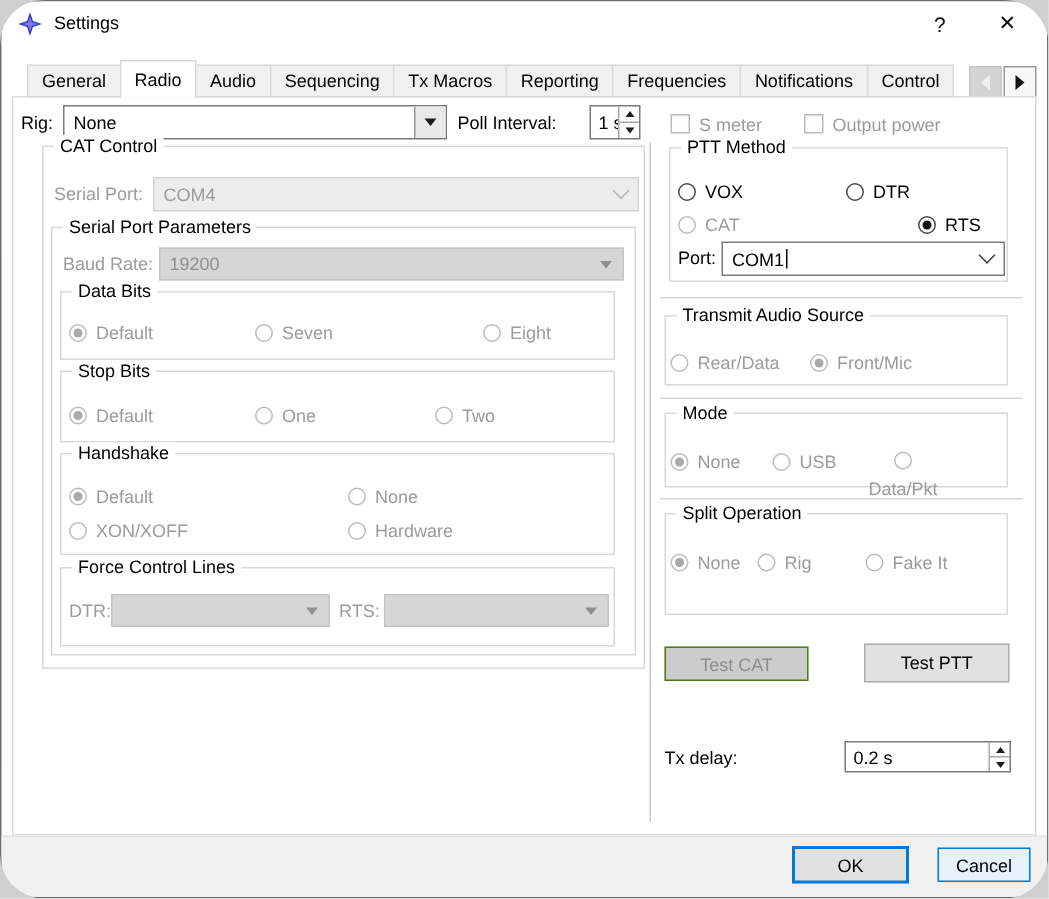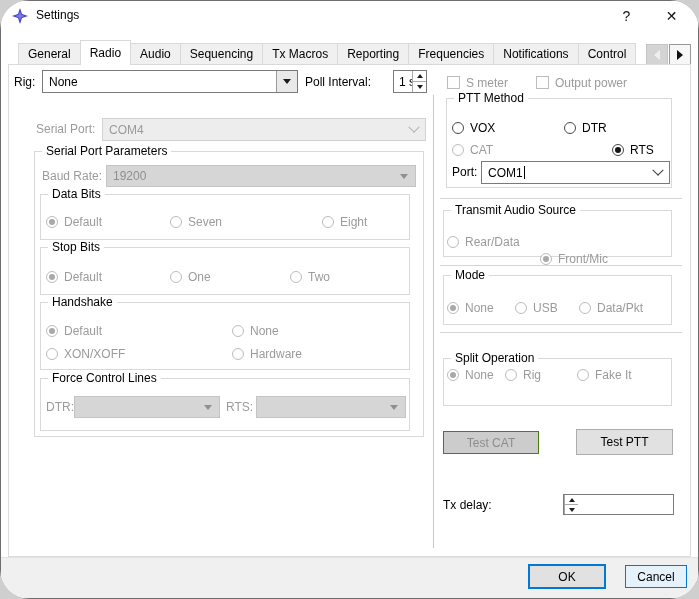--- a/index.html
+++ b/index.html
@@ -114,20 +114,23 @@
   </div>
   <span class="lbl" style="left:305px;top:71px;">Poll Interval:</span>
   <div class="spin" style="left:393px;top:70px;width:34px;height:23px;">
     <span class="val">1 s</span>
     <span class="btns">
         <span class="sup"></span>
         <span class="sdn"></span>
       </span>
   </div>
 
+  <div class="group" style="left:28px;top:97px;width:402px;height:349px;">
+    <span class="glabel">CAT Control</span>
+  </div>
   <span class="lbl dis" style="left:36px;top:118px;">Serial Port:</span>
   <div class="combo dis1" style="left:102px;top:118px;width:324px;height:23px;">
     <span class="val">COM4</span>
     <span class="dflat">
         <span class="chev"></span>
       </span>
   </div>
 
   <div class="group" style="left:34px;top:151px;width:390px;height:286px;">
     <span class="glabel">Serial Port Parameters</span>
@@ -250,66 +253,67 @@
 
   <div class="hsep" style="left:440px;top:198px;width:242px;"></div>
 
   <div class="group" style="left:443px;top:210px;width:229px;height:47px;">
     <span class="glabel">Transmit Audio Source</span>
   </div>
   <span class="radio dis" style="left:447px;top:235px;">
       <span class="rb"></span>
       <span>Rear/Data</span>
     </span>
-  <span class="radio dis sel" style="left:540px;top:252px;">
+  <span class="radio dis sel" style="left:540px;top:235px;">
       <span class="rb"></span>
       <span>Front/Mic</span>
     </span>
 
   <div class="hsep" style="left:440px;top:265px;width:242px;"></div>
 
   <div class="group" style="left:443px;top:275px;width:229px;height:50px;">
     <span class="glabel">Mode</span>
   </div>
   <span class="radio dis sel" style="left:447px;top:301px;">
       <span class="rb"></span>
       <span>None</span>
     </span>
   <span class="radio dis" style="left:515px;top:301px;">
       <span class="rb"></span>
       <span>USB</span>
     </span>
-  <span class="radio dis" style="left:579px;top:301px;">
+  <span class="radio dis" style="left:579px;top:301px;flex-direction:column;">
       <span class="rb"></span>
       <span>Data/Pkt</span>
     </span>
 
   <div class="hsep" style="left:440px;top:332px;width:242px;"></div>
 
-  <div class="group" style="left:443px;top:342px;width:229px;height:48px;margin-top:16px;">
+  <div class="group" style="left:443px;top:342px;width:229px;height:68px;">
     <span class="glabel">Split Operation</span>
   </div>
   <span class="radio dis sel" style="left:447px;top:368px;">
       <span class="rb"></span>
       <span>None</span>
     </span>
   <span class="radio dis" style="left:505px;top:368px;">
       <span class="rb"></span>
       <span>Rig</span>
     </span>
   <span class="radio dis" style="left:577px;top:368px;">
       <span class="rb"></span>
       <span>Fake It</span>
     </span>
 
   <div class="btn test-cat" style="left:443px;top:431px;width:96px;height:23px;">Test CAT</div>
   <div class="btn test-ptt" style="left:576px;top:429px;width:97px;height:26px;">Test PTT</div>
 
   <span class="lbl" style="left:443px;top:494px;">Tx delay:</span>
   <div class="spin" style="left:563px;top:494px;width:111px;height:21px;">
+    <span class="val">0.2 s</span>
     <span class="btns">
         <span class="sup"></span>
         <span class="sdn"></span>
       </span>
   </div>
 
   <div class="footer"></div>
   <div class="btn ok" style="left:528px;top:564px;width:78px;height:25px;">OK</div>
   <div class="btn cancel" style="left:625px;top:565px;width:62px;height:23px;">Cancel</div>
 

